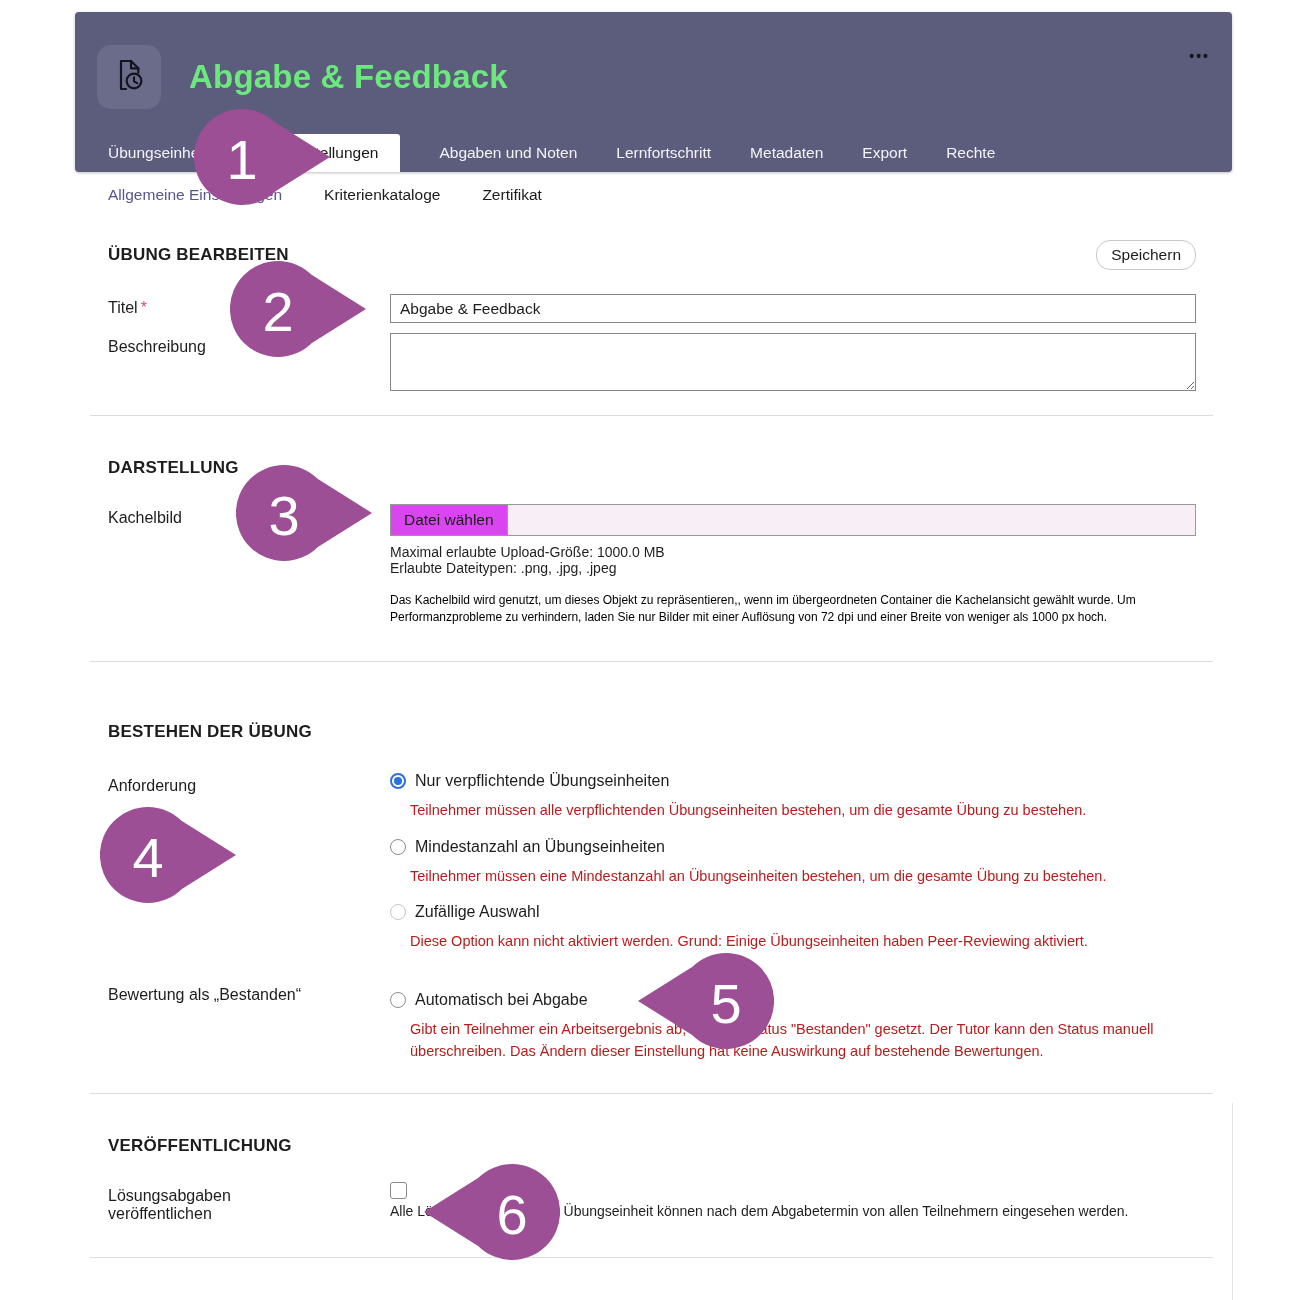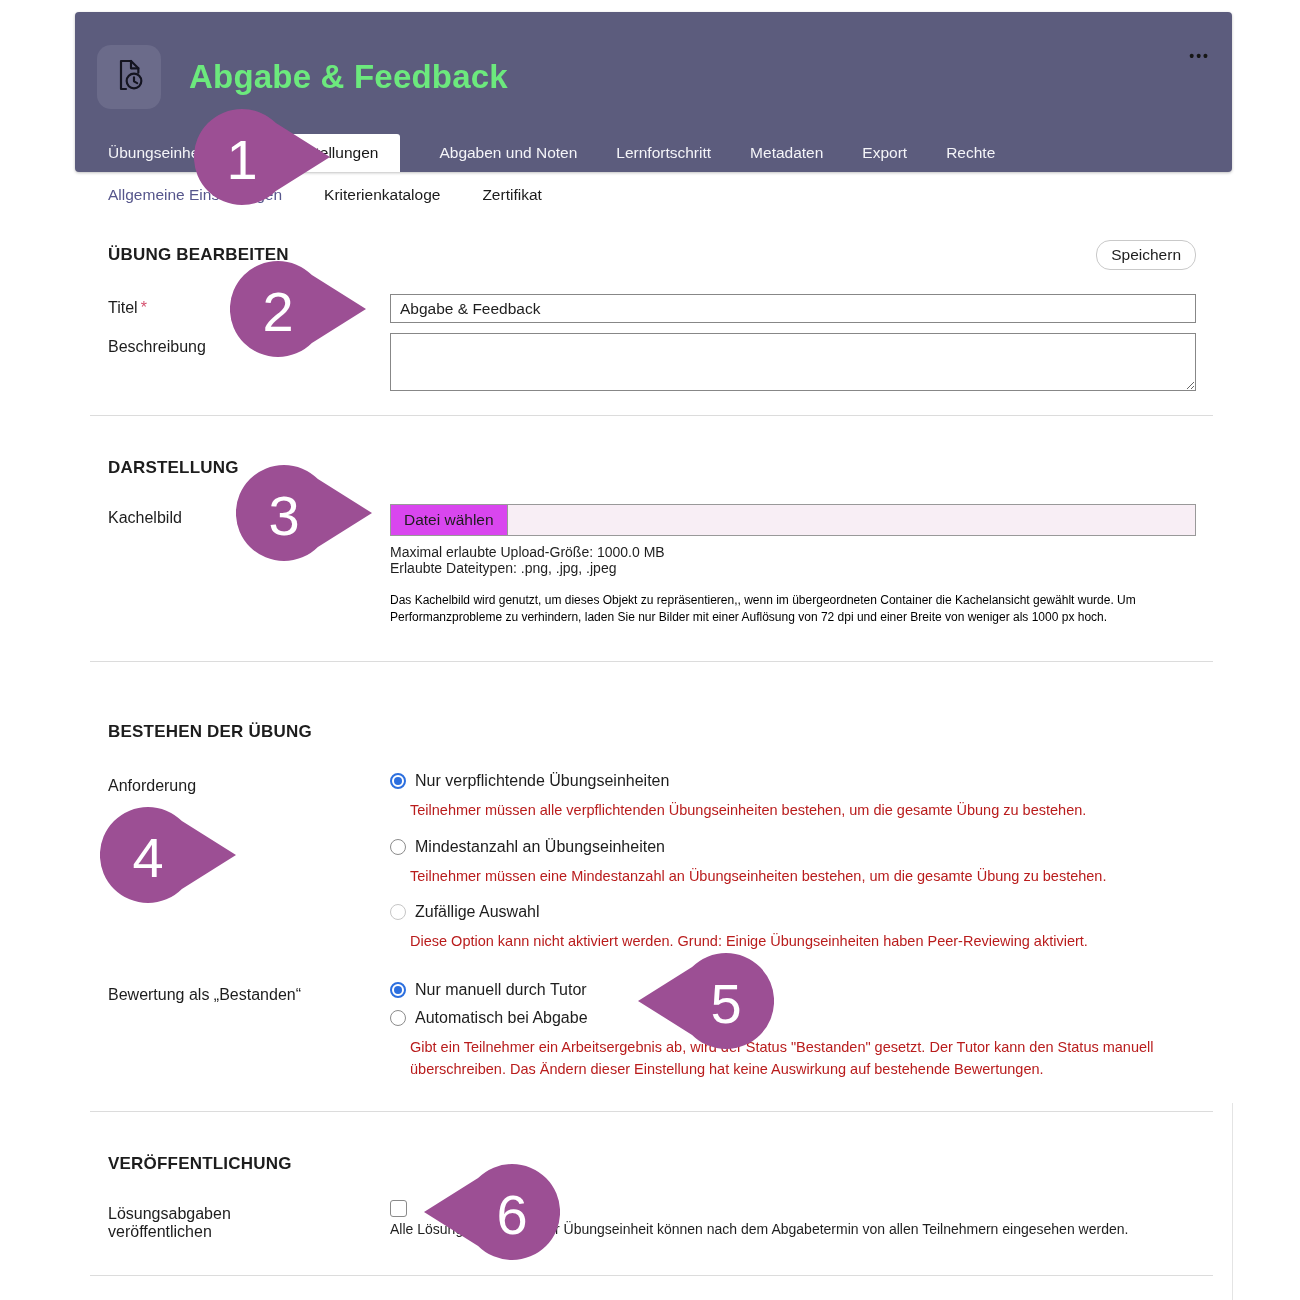--- a/index.html
+++ b/index.html
@@ -322,24 +322,20 @@
         <span class="radio disabled"></span>
         <span class="option-label">Zufällige Auswahl</span>
       </div>
       <div class="option-help">Diese Option kann nicht aktiviert werden. Grund: Einige Übungseinheiten haben Peer-Reviewing aktiviert.</div>
     </div>
   </div>
 
   <div class="form-row mt-28">
     <div class="label-col">Bewertung als „Bestanden“</div>
     <div class="control-col">
-      <div class="option-line">
-        <span class="radio selected"></span>
-        <span class="option-label">Nur manuell durch Tutor</span>
-      </div>
       <div class="option-line mt-10">
         <span class="radio"></span>
         <span class="option-label">Automatisch bei Abgabe</span>
       </div>
       <div class="option-help">Gibt ein Teilnehmer ein Arbeitsergebnis ab, wird der Status "Bestanden" gesetzt. Der Tutor kann den Status manuell überschreiben. Das Ändern dieser Einstellung hat keine Auswirkung auf bestehende Bewertungen.</div>
     </div>
   </div>
 </div>
 
 <div class="divider mt-30"></div>

